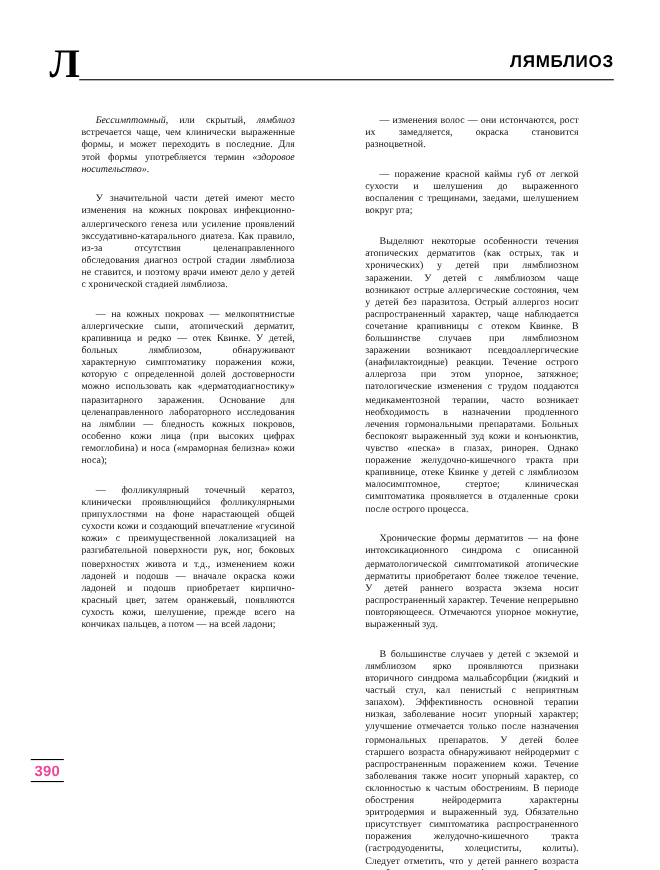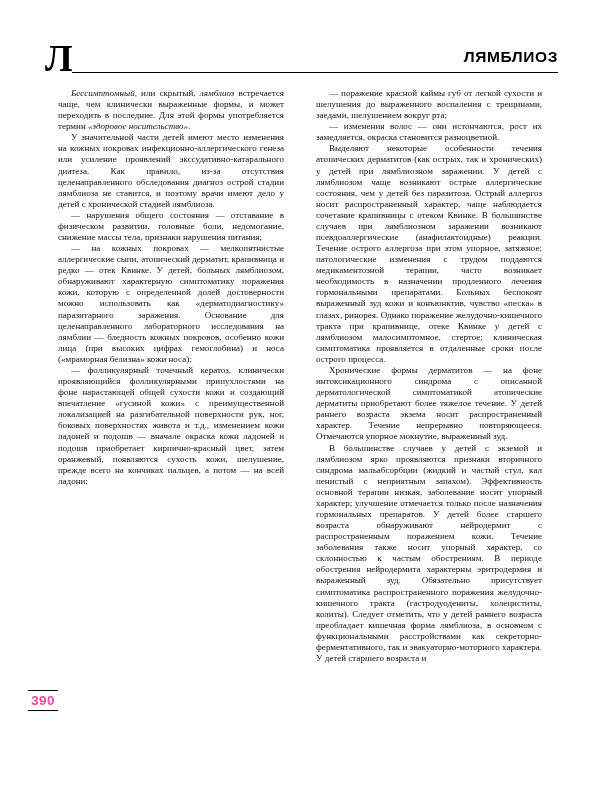--- a/index.html
+++ b/index.html
@@ -76,21 +76,21 @@
     font-size: 9.05px;
     line-height: 11.08px;
     text-align: justify;
     text-justify: inter-word;
     hyphens: manual;
   }
   .col-left  { left: 58px; }
   .col-right { left: 316px; }
 
   .col p {
-    margin: 0;
+    margin: 16px;
     text-indent: 13px;
   }
   .col i { font-style: italic; }
 
   
   .folio {
     position: absolute;
     left: 26px;
     top: 690px;
     width: 34px;
@@ -118,27 +118,26 @@
   <div class="runhead">
     <div class="runhead-letter">Л</div>
     <div class="runhead-title">ЛЯМБЛИОЗ</div>
     <div class="runhead-rule"></div>
   </div>
 
   <div class="columns">
     <div class="col col-left" id="col-left">
         <p class=""><i>Бессимптомный</i><span>, или скрытый, </span><i>лямблиоз</i><span> встречается чаще, чем клинически выраженные формы, и может переходить в последние. Для этой формы употребляется термин </span><i>«здоровое носительство»</i><span>.</span></p>
         <p class=""><span>У значительной части детей имеют место изменения на кожных покровах инфекционно-аллергического генеза или усиление проявлений экссудативно-катарального диатеза. Как правило, из-за отсутствия целенаправленного обследования диагноз острой стадии лямблиоза не ставится, и поэтому врачи имеют дело у детей с хронической стадией лямблиоза.</span></p>
-        <p class=""><span>— нарушения общего состояния — отставание в физическом развитии, головные боли, недомогание, снижение массы тела, признаки нарушения питания;</span></p>
         <p class=""><span>— на кожных покровах — мелкопятнистые аллергические сыпи, атопический дерматит, крапивница и редко — отек Квинке. У детей, больных лямблиозом, обнаруживают характерную симптоматику поражения кожи, которую с определенной долей достоверности можно использовать как «дерматодиагностику» паразитарного заражения. Основание для целенаправленного лабораторного исследования на лямблии — бледность кожных покровов, особенно кожи лица (при высоких цифрах гемоглобина) и носа («мраморная белизна» кожи носа);</span></p>
         <p class=""><span>— фолликулярный точечный кератоз, клинически проявляющийся фолликулярными припухлостями на фоне нарастающей общей сухости кожи и создающий впечатление «гусиной кожи» с преимущественной локализацией на разгибательной поверхности рук, ног, боковых поверхностях живота и т.д., изменением кожи ладоней и подошв — вначале окраска кожи ладоней и подошв приобретает кирпично-красный цвет, затем оранжевый, появляются сухость кожи, шелушение, прежде всего на кончиках пальцев, а потом — на всей ладони;</span></p>
       </div>
     <div class="col col-right" id="col-right">
+        <p class=""><span>— изменения волос — они истончаются, рост их замедляется, окраска становится разноцветной.</span></p>
         <p class=""><span>— поражение красной каймы губ от легкой сухости и шелушения до выраженного воспаления с трещинами, заедами, шелушением вокруг рта;</span></p>
-        <p class=""><span>— изменения волос — они истончаются, рост их замедляется, окраска становится разноцветной.</span></p>
         <p class=""><span>Выделяют некоторые особенности течения атопических дерматитов (как острых, так и хронических) у детей при лямблиозном заражении. У детей с лямблиозом чаще возникают острые аллергические состояния, чем у детей без паразитоза. Острый аллергоз носит распространенный характер, чаще наблюдается сочетание крапивницы с отеком Квинке. В большинстве случаев при лямблиозном заражении возникают псевдоаллергические (анафилактоидные) реакции. Течение острого аллергоза при этом упорное, затяжное; патологические изменения с трудом поддаются медикаментозной терапии, часто возникает необходимость в назначении продленного лечения гормональными препаратами. Больных беспокоят выраженный зуд кожи и конъюнктив, чувство «песка» в глазах, ринорея. Однако поражение желудочно-кишечного тракта при крапивнице, отеке Квинке у детей с лямблиозом малосимптомное, стертое; клиническая симптоматика проявляется в отдаленные сроки после острого процесса.</span></p>
         <p class=""><span>Хронические формы дерматитов — на фоне интоксикационного синдрома с описанной дерматологической симптоматикой атопические дерматиты приобретают более тяжелое течение. У детей раннего возраста экзема носит распространенный характер. Течение непрерывно повторяющееся. Отмечаются упорное мокнутие, выраженный зуд.</span></p>
         <p class=""><span>В большинстве случаев у детей с экземой и лямблиозом ярко проявляются признаки вторичного синдрома мальабсорбции (жидкий и частый стул, кал пенистый с неприятным запахом). Эффективность основной терапии низкая, заболевание носит упорный характер; улучшение отмечается только после назначения гормональных препаратов. У детей более старшего возраста обнаруживают нейродермит с распространенным поражением кожи. Течение заболевания также носит упорный характер, со склонностью к частым обострениям. В периоде обострения нейродермита характерны эритродермия и выраженный зуд. Обязательно присутствует симптоматика распространенного поражения желудочно-кишечного тракта (гастродуодениты, холециститы, колиты). Следует отметить, что у детей раннего возраста преобладает кишечная форма лямблиоза, в основном с функциональными расстройствами как секреторно-ферментативного, так и эвакуаторно-моторного характера. У детей старшего возраста и</span></p>
       </div>
   </div>
 
   <div class="folio">
     <div class="folio-rule"></div>
     <div class="folio-num">390</div>
     <div class="folio-rule"></div>

